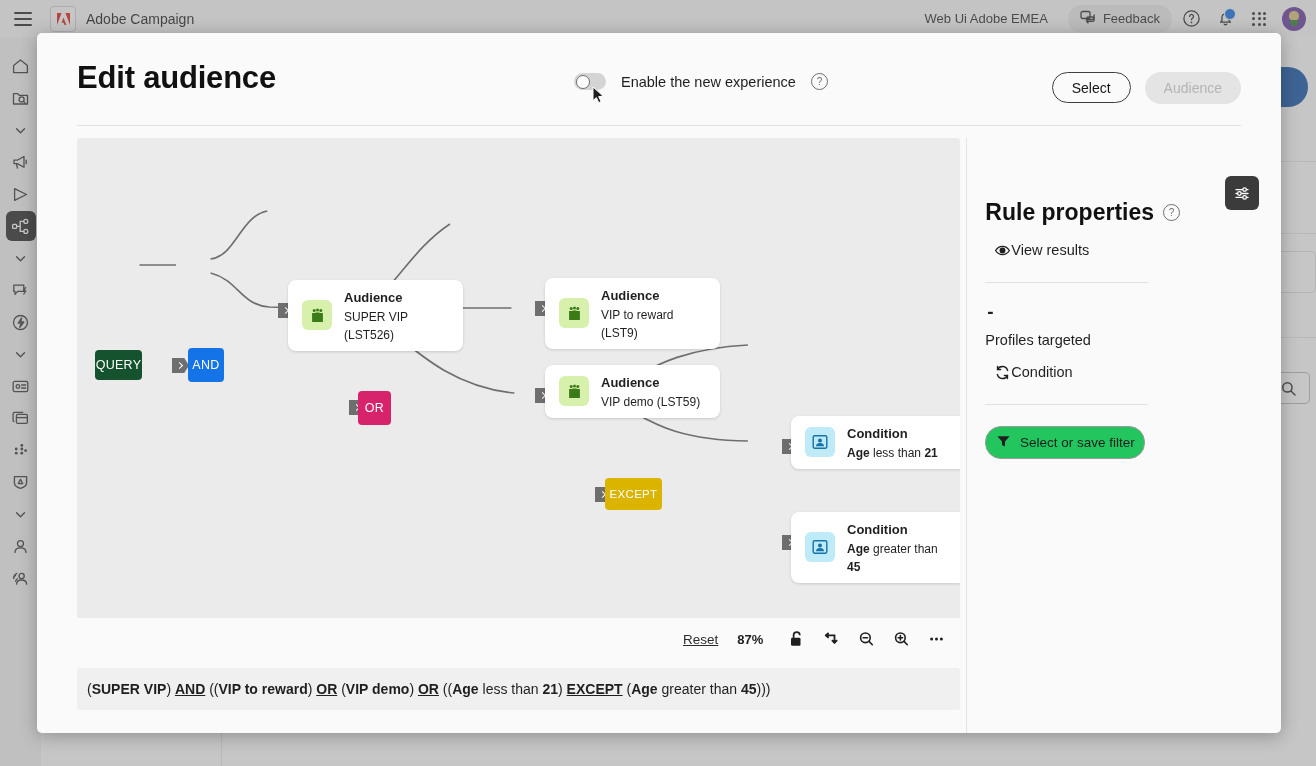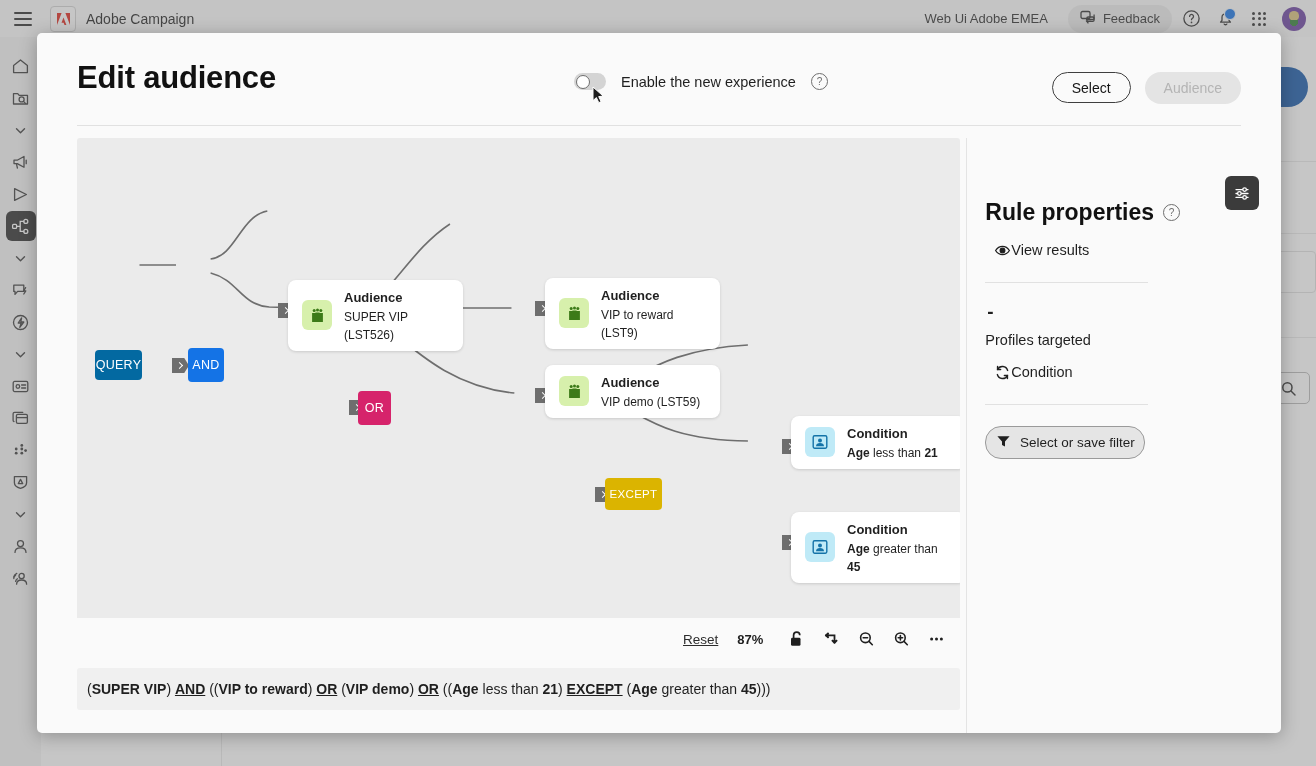--- a/index.html
+++ b/index.html
@@ -107,35 +107,35 @@
   .expr-bar .u { text-decoration: underline; font-weight: 700; }
 
   .props-col { width: 285px; padding-left: 18px; box-sizing: border-box; position: relative; border-left: 1px solid #e4e4e4; margin-left: 6px; }
   .props-title { display: flex; align-items: center; gap: 9px; margin-top: 61px; }
   .props-title h3 { margin: 0; font-size: 23px; font-weight: 700; color: #111; }
   .prop-link { display: flex; align-items: flex-start; font-size: 14.5px; color: #1f1f1f; cursor: pointer; margin-top: 16px; padding-left: 9px; }
   .prop-sep { height: 1px; background: #e1e1e1; margin: 20px 0 0 0; width: 163px; }
   .prop-dash { font-size: 19px; font-weight: 700; color: #1f1f1f; margin-top: 19px; padding-left: 2px; line-height: 1; }
   .prop-sub { font-size: 14.5px; color: #1f1f1f; margin-top: 11px; }
   .filter-btn {
-    margin-top: 21px; width: 158px; height: 31px; border: 1px solid #9a9a9a; border-radius: 16px; background: #e5e5e5;
+    margin-top: 21px; width: 158px; height: 31px; border: 1px solid #9a9a9a; border-radius: 16px; background: #22c55e;
     display: flex; align-items: center; justify-content: center; gap: 9px; font-size: 13.5px; color: #1f1f1f; cursor: pointer;
   }
   .settings-fab {
     position: absolute; right: -18px; top: 38px; width: 34px; height: 34px; border-radius: 6px;
     background: #3b3b3b; display: flex; align-items: center; justify-content: center; cursor: pointer;
   }
 
   
   .node { position: absolute; }
   .chip {
     display: flex; align-items: center; justify-content: center;
     color: #fff; font-size: 12.5px; letter-spacing: 0.3px; border-radius: 4px; cursor: pointer;
   }
-  .chip-query { width: 47px; height: 30px; background: #0369a1; }
+  .chip-query { width: 47px; height: 30px; background: #14532d; }
   .chip-and { width: 36px; height: 34px; background: #1473e6; }
   .chip-or { width: 33px; height: 34px; background: #d6236b; }
   .chip-except { width: 57px; height: 32px; background: #dbb400; font-size: 11.5px; }
   .card-node {
     background: #fff; border-radius: 8px; box-shadow: 0 1px 3px rgba(0,0,0,0.14);
     display: flex; align-items: center; gap: 12px; padding: 8px 14px; box-sizing: border-box; cursor: pointer;
   }
   .node-ic { width: 30px; height: 30px; border-radius: 6px; display: flex; align-items: center; justify-content: center; flex: none; }
   .ic-aud { background: #d7f0ac; }
   .ic-cond { background: #bfeaf7; }

